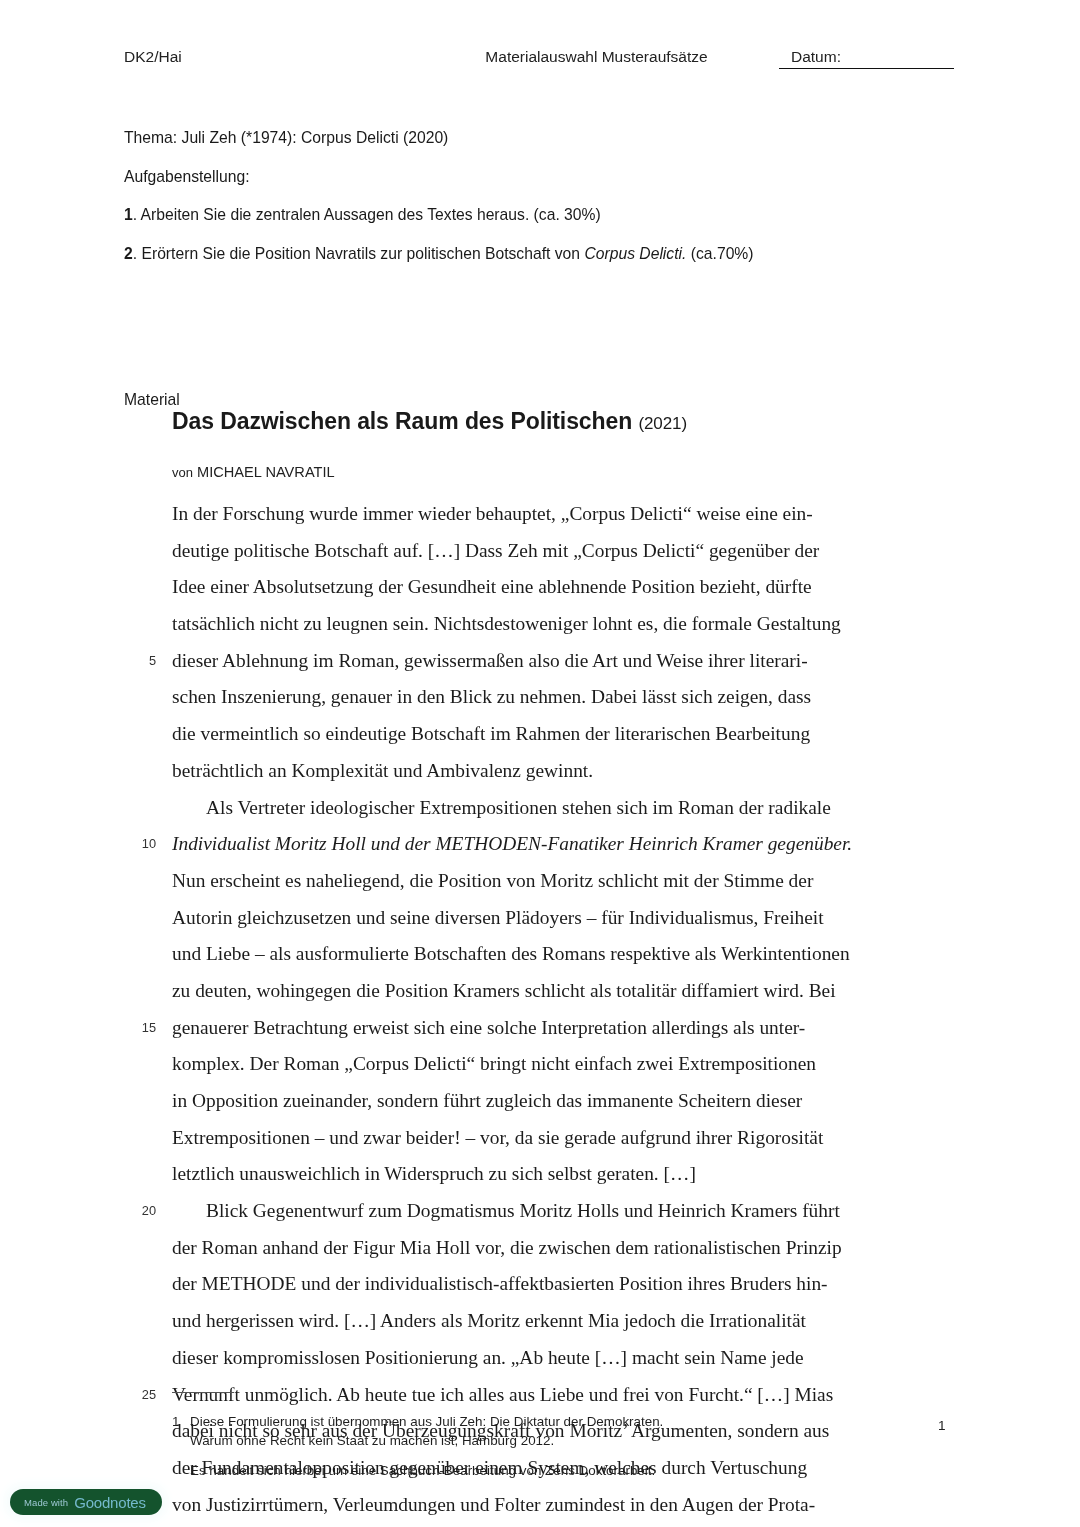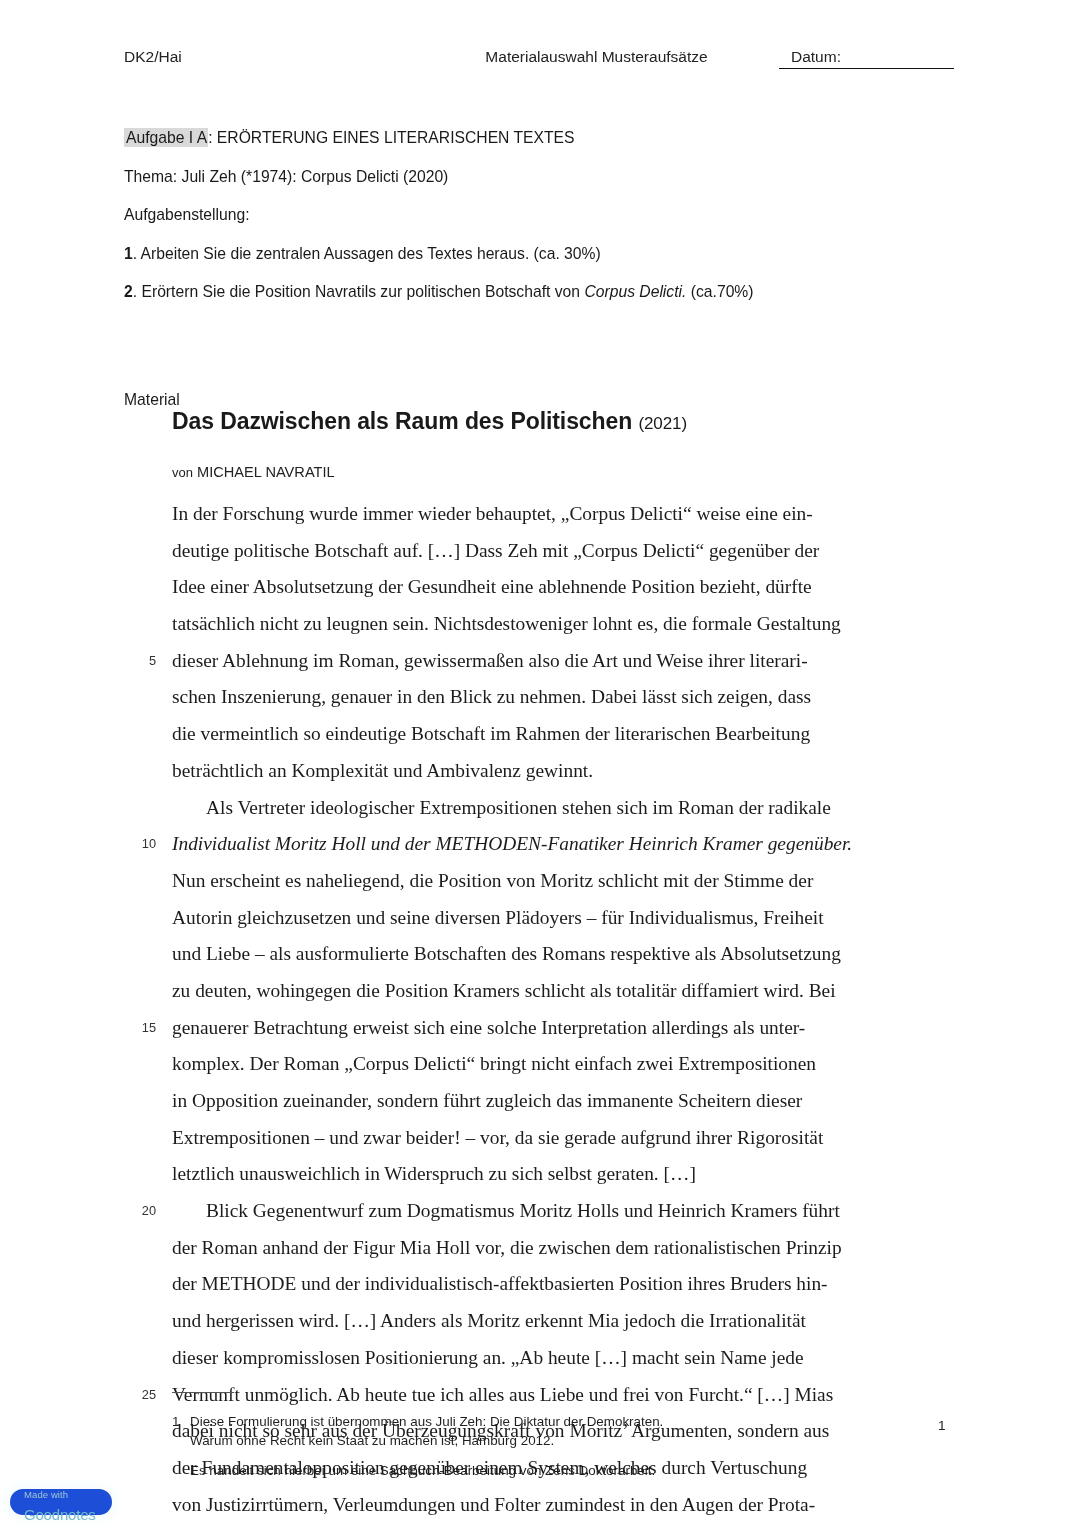--- a/index.html
+++ b/index.html
@@ -162,26 +162,25 @@
   }
 
   
   .watermark {
     position: absolute;
     left: 10px;
     bottom: 12px;
     height: 26px;
     padding: 0 16px 0 14px;
     display: flex;
-    align-items: flex-start;
+    align-items: center;
     gap: 6px;
-    background: #1d4ed8;
+    background: #14532d;
     border-radius: 13px;
     box-shadow: 0 0 10px 6px #f7fdfd;
-    flex-direction: column;
   }
   .wm-made {
     font-size: 9.5px;
     color: #9ec8d4;
     letter-spacing: 0.1px;
   }
   .wm-brand {
     font-size: 15px;
     color: #74b9cc;
     letter-spacing: -0.2px;
@@ -191,23 +190,20 @@
 <body>
 
 <div class="page-header">
   <div class="hdr-left">DK2/Hai</div>
   <div class="hdr-center">Materialauswahl Musteraufsätze</div>
   <div class="hdr-right">Datum:</div>
 </div>
 
 <div class="task-block">
 
-  <div class="task-line">
-    <span class="hl">Aufgabe I A</span><span>: ERÖRTERUNG EINES LITERARISCHEN TEXTES</span>
-  </div>
 
   <div class="task-line">Thema: Juli Zeh (*1974): Corpus Delicti (2020)</div>
 
   <div class="task-line">Aufgabenstellung:</div>
 
   <div class="task-line">
     <span class="b">1</span><span>. Arbeiten Sie die zentralen Aussagen des Textes heraus. (ca. 30%)</span>
   </div>
 
   <div class="task-line">
@@ -273,21 +269,21 @@
     <div class="tline">
       <span class="lnum"></span>
       <span class="ttext just" style="display: inline-block; white-space: nowrap; word-spacing: 0px;">Nun erscheint es naheliegend, die Position von Moritz schlicht mit der Stimme der</span>
     </div>
     <div class="tline">
       <span class="lnum"></span>
       <span class="ttext just" style="display: inline-block; white-space: nowrap; word-spacing: 0px;">Autorin gleichzusetzen und seine diversen Plädoyers – für Individualismus, Freiheit</span>
     </div>
     <div class="tline">
       <span class="lnum"></span>
-      <span class="ttext just" style="display: inline-block; white-space: nowrap; word-spacing: 0px;">und Liebe – als ausformulierte Botschaften des Romans respektive als Absolutsetzung</span>
+      <span class="ttext just" style="display: inline-block; white-space: nowrap; word-spacing: 0px;">und Liebe – als ausformulierte Botschaften des Romans respektive als Werkintentionen</span>
     </div>
     <div class="tline">
       <span class="lnum"></span>
       <span class="ttext just" style="display: inline-block; white-space: nowrap; word-spacing: 0px;">zu deuten, wohingegen die Position Kramers schlicht als totalitär diffamiert wird. Bei</span>
     </div>
     <div class="tline">
       <span class="lnum">15</span>
       <span class="ttext just" style="display: inline-block; white-space: nowrap; word-spacing: 0px;">genauerer Betrachtung erweist sich eine solche Interpretation allerdings als unter-</span>
     </div>
     <div class="tline">

